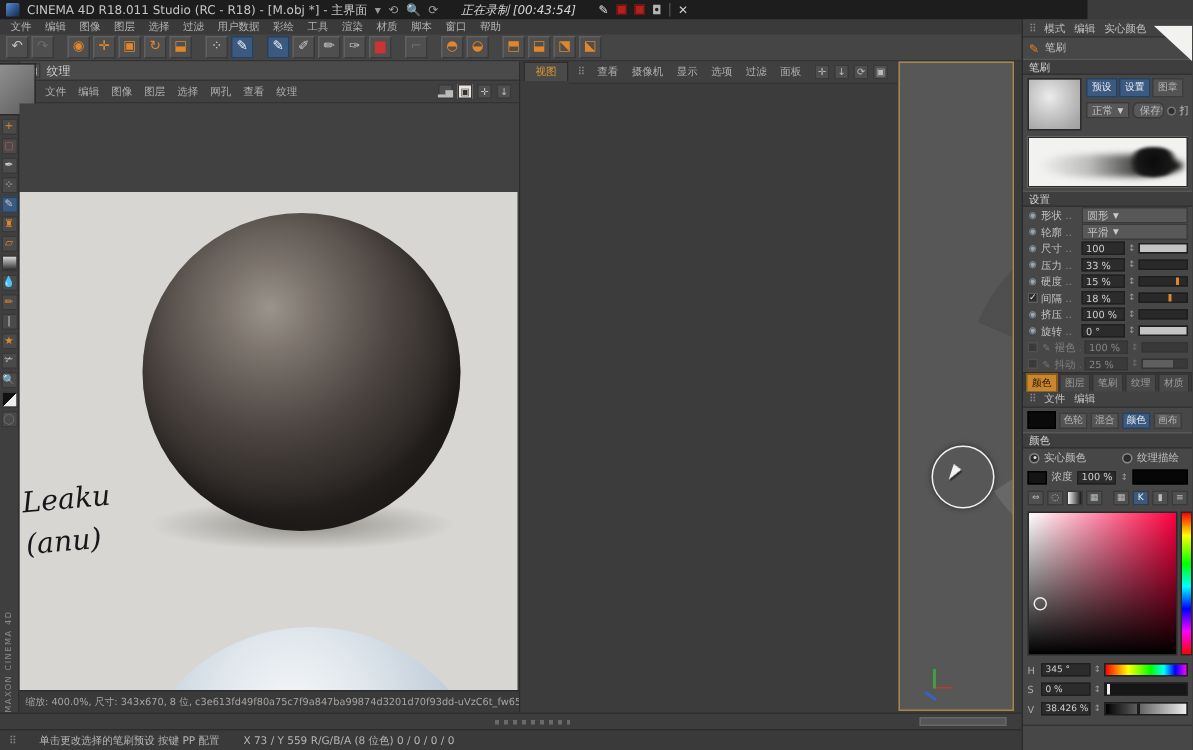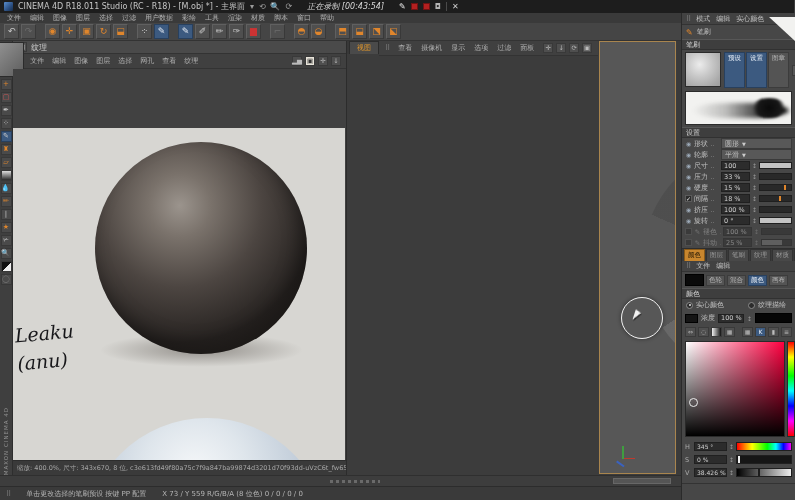--- a/index.html
+++ b/index.html
@@ -1,21 +1,21 @@
 <!DOCTYPE html>
 <html><head>
 <meta charset="utf-8">
 <style>
   * { margin:0; padding:0; box-sizing:border-box; }
   html,body { width:795px; height:500px; overflow:hidden; }
   body { font-family:"DejaVu Sans", sans-serif; background:#3c3c3c; color:#c0c0c0; }
   .app { position:relative; width:795px; height:500px; background:#3c3c3c; }
 
   
-  .titlebar { position:absolute; top:0; left:0; width:794px; height:13px; background:#1d1d1d;
+  .titlebar { position:absolute; top:0; left:0; width:725px; height:13px; background:#1d1d1d;
     display:flex; align-items:center; gap:5px; padding:3px 4px; font-size:8px; color:#c6c6c6; white-space:nowrap; }
   .logo { width:9px; height:9px; border-radius:1px; background:linear-gradient(135deg,#5a8fd0 0%,#2b4f82 60%,#172c4a 100%); flex:0 0 auto; }
   .tb-ico { color:#9b9b9b; font-size:8px; line-height:1; }
   .rec-text { color:#d6d6d6; margin-left:10px;font-style:italic; }
   .pencil { color:#e8e8e8; margin-left:10px; }
   .red-sq { width:7px; height:7px; background:#b32020; border:1px solid #701313; }
   .cam { color:#b5b5b5; }
   .close-x { color:#cfcfcf; border-left:1px solid #4a4a4a; padding-left:5px; }
 
   
@@ -109,21 +109,21 @@
     border-left:1px solid #2a2a2a; font-size:7px; color:#c0c0c0; overflow:hidden; }
   .page-curl { position:absolute; top:4px; right:0; width:26px; height:24px; background:#f2f2f0;
     clip-path:polygon(0 0, 100% 0, 100% 100%); box-shadow:-1px 1px 2px rgba(0,0,0,.4); }
   .rp-menu { height:12px; background:#424242; border-bottom:1px solid #333; display:flex; align-items:center; gap:6px; padding:0 4px; }
   .rp-tool { height:14px; display:flex; align-items:center; gap:4px; padding:0 4px; }
   .brush-ico { color:#e0862c; font-size:8px; }
   .rp-section { height:11px; background:#3e3e3e; border-top:1px solid #575757; border-bottom:1px solid #313131;
     display:flex; align-items:center; padding:0 4px; color:#d2d2d2; }
   .rp-preview { height:40px; display:flex; gap:3px; padding:2px 3px; }
   .thumb { width:36px; height:35px; border:1px solid #2b2b2b; background:radial-gradient(circle at 40% 35%, #ececec 0%, #c9c9c9 40%, #a9a9a9 80%, #9e9e9e 100%); }
-  .prev-right { flex:1; display:flex; flex-direction:row; gap:3px; min-width:0; }
+  .prev-right { flex:1; display:flex; flex-direction:column; gap:3px; min-width:0; }
   .minitab-row { display:flex; gap:1px; }
   .minitab { background:#3c5a80; border:1px solid #28405e; color:#e3ebf4; padding:1px 3px; font-size:6.5px; white-space:nowrap; }
   .minitab.dim { background:#545454; border-color:#3c3c3c; color:#b5b5b5; }
   .mode-row { display:flex; gap:2px; align-items:center; min-width:0; }
   .dropdown { height:11px; background:#585858; border:1px solid #3a3a3a; display:flex; align-items:center; gap:3px;
     padding:0 3px; white-space:nowrap; }
   .dd-caret { font-size:5px; color:#ccc; }
   .btn { height:11px; background:#585858; border:1px solid #3a3a3a; border-radius:4px; display:flex; align-items:center;
     padding:0 4px; color:#b9b9b9; white-space:nowrap; overflow:hidden; }
   .chk-circle { width:6px; height:6px; border-radius:50%; border:1px solid #777; background:#2e2e2e; flex:0 0 auto; }

